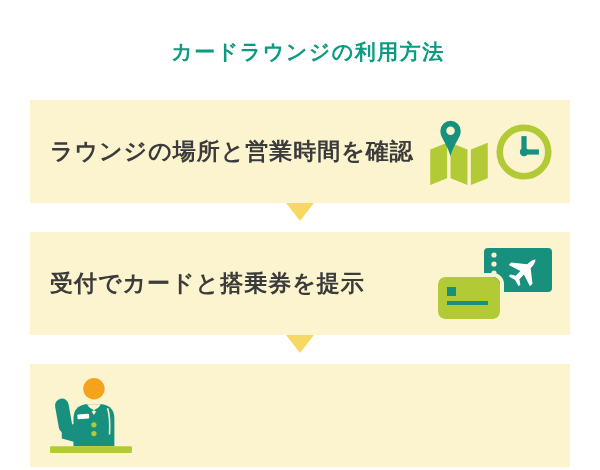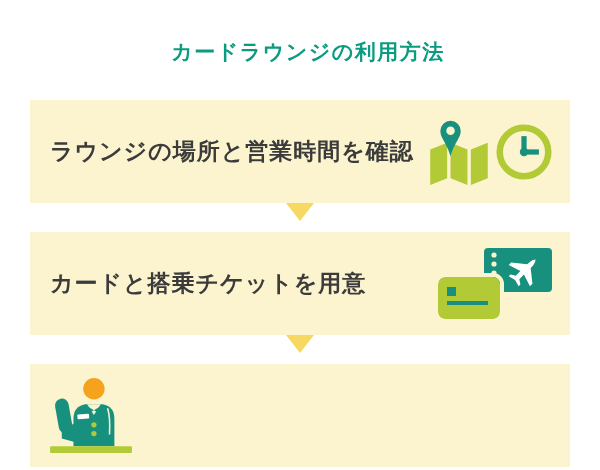--- a/index.html
+++ b/index.html
@@ -83,21 +83,21 @@
           <circle class="f-teal" cx="30" cy="30" r="4.5"></circle>
         </svg>
       </span>
     </div>
 
     <div class="connector">
         <span class="tri"></span>
       </div>
 
     <div class="step">
-      <span class="step-label">カードと搭乗チケットを用意</span>
+      <span class="step-label">受付でカードと搭乗券を提示</span>
       <span class="icon-group">
         <span class="ticket-card-group">
           <svg class="ticket" width="68" height="44" viewBox="0 0 68 44">
             <rect class="f-teal" x="0" y="0" width="68" height="44" rx="4"></rect>
             <circle class="f-cream" cx="10" cy="7" r="2.6"></circle>
             <circle class="f-cream" cx="10" cy="16" r="2.6"></circle>
             <circle class="f-cream" cx="10" cy="25" r="2.6"></circle>
             <circle class="f-cream" cx="10" cy="34" r="2.6"></circle>
             <path class="f-white" transform="translate(41,22) rotate(45)" d="M 0,-15 C 2.5,-12 2.5,-9 2.5,-5.5 L 15,4.5 L 15,8 L 2.5,4 L 2.5,10.5 L 7,13.5 L 7,16 L 0,14 L -7,16 L -7,13.5 L -2.5,10.5 L -2.5,4 L -15,8 L -15,4.5 L -2.5,-5.5 C -2.5,-9 -2.5,-12 0,-15 Z"></path>
           </svg>

